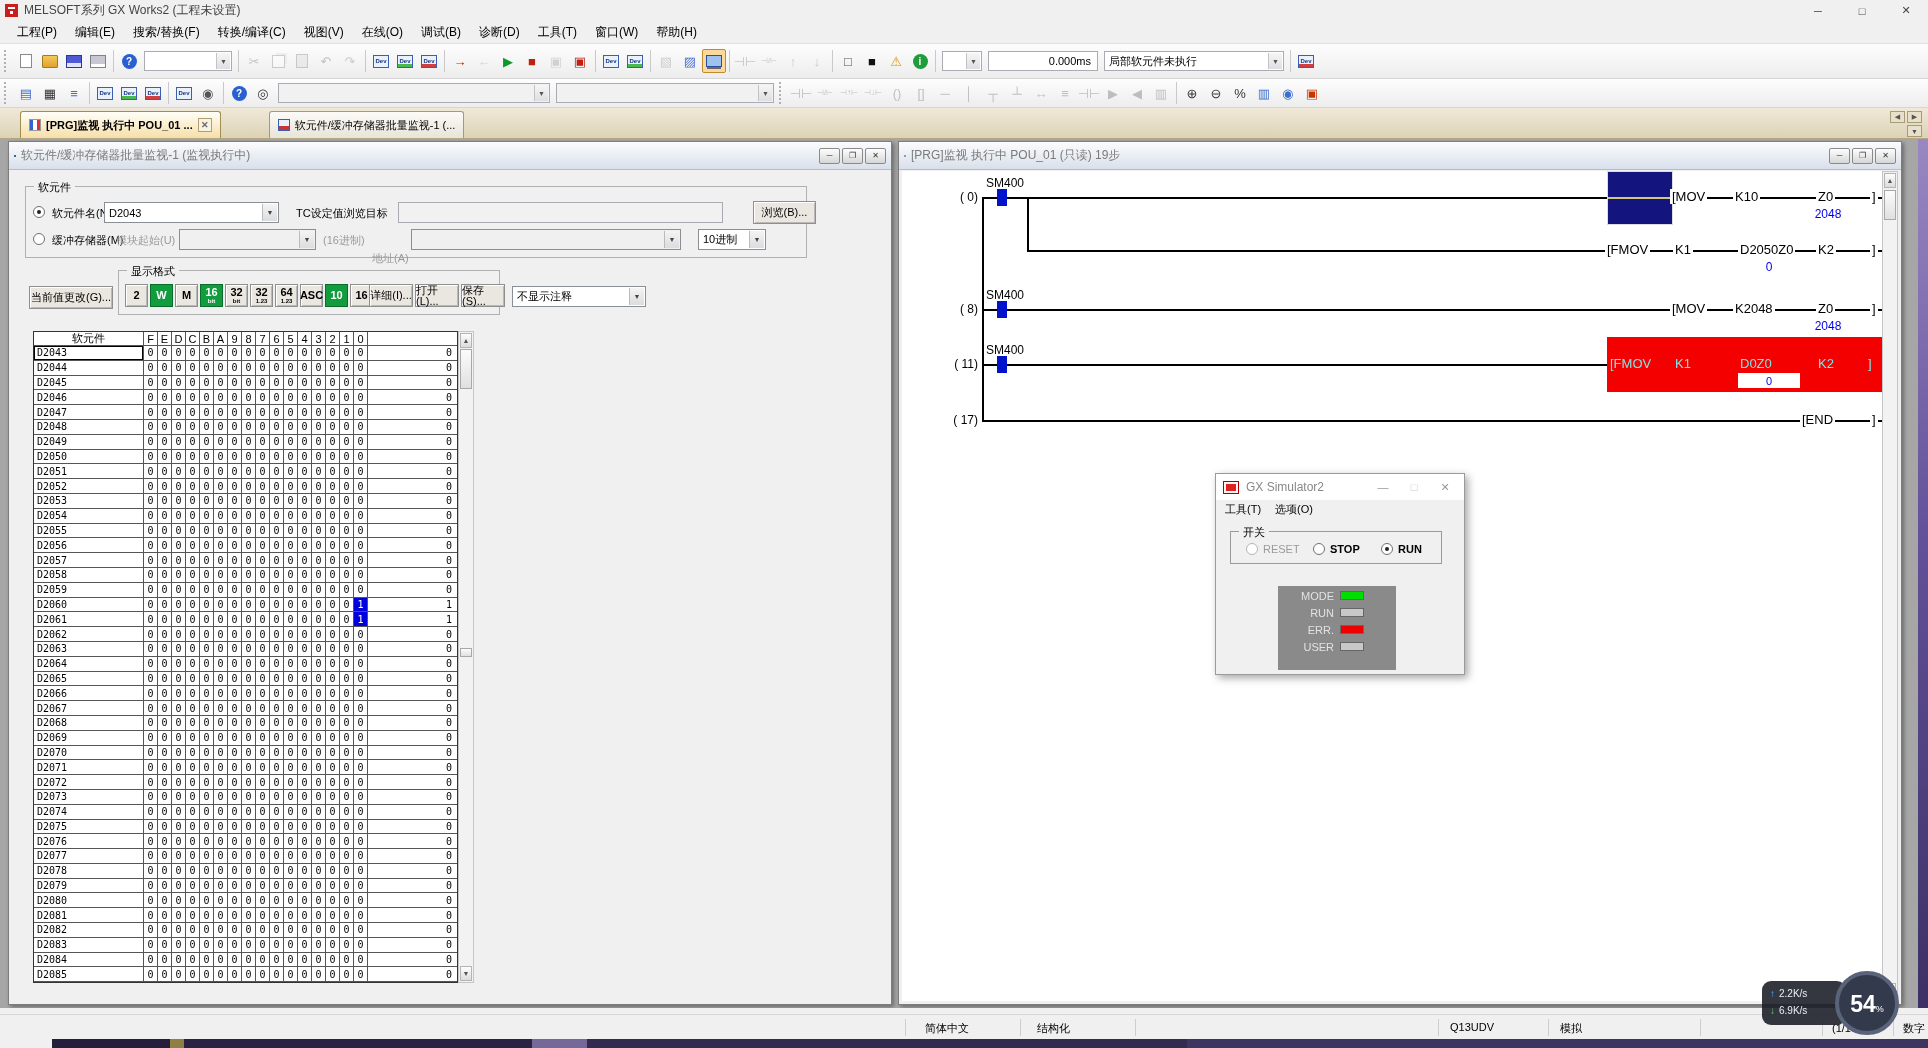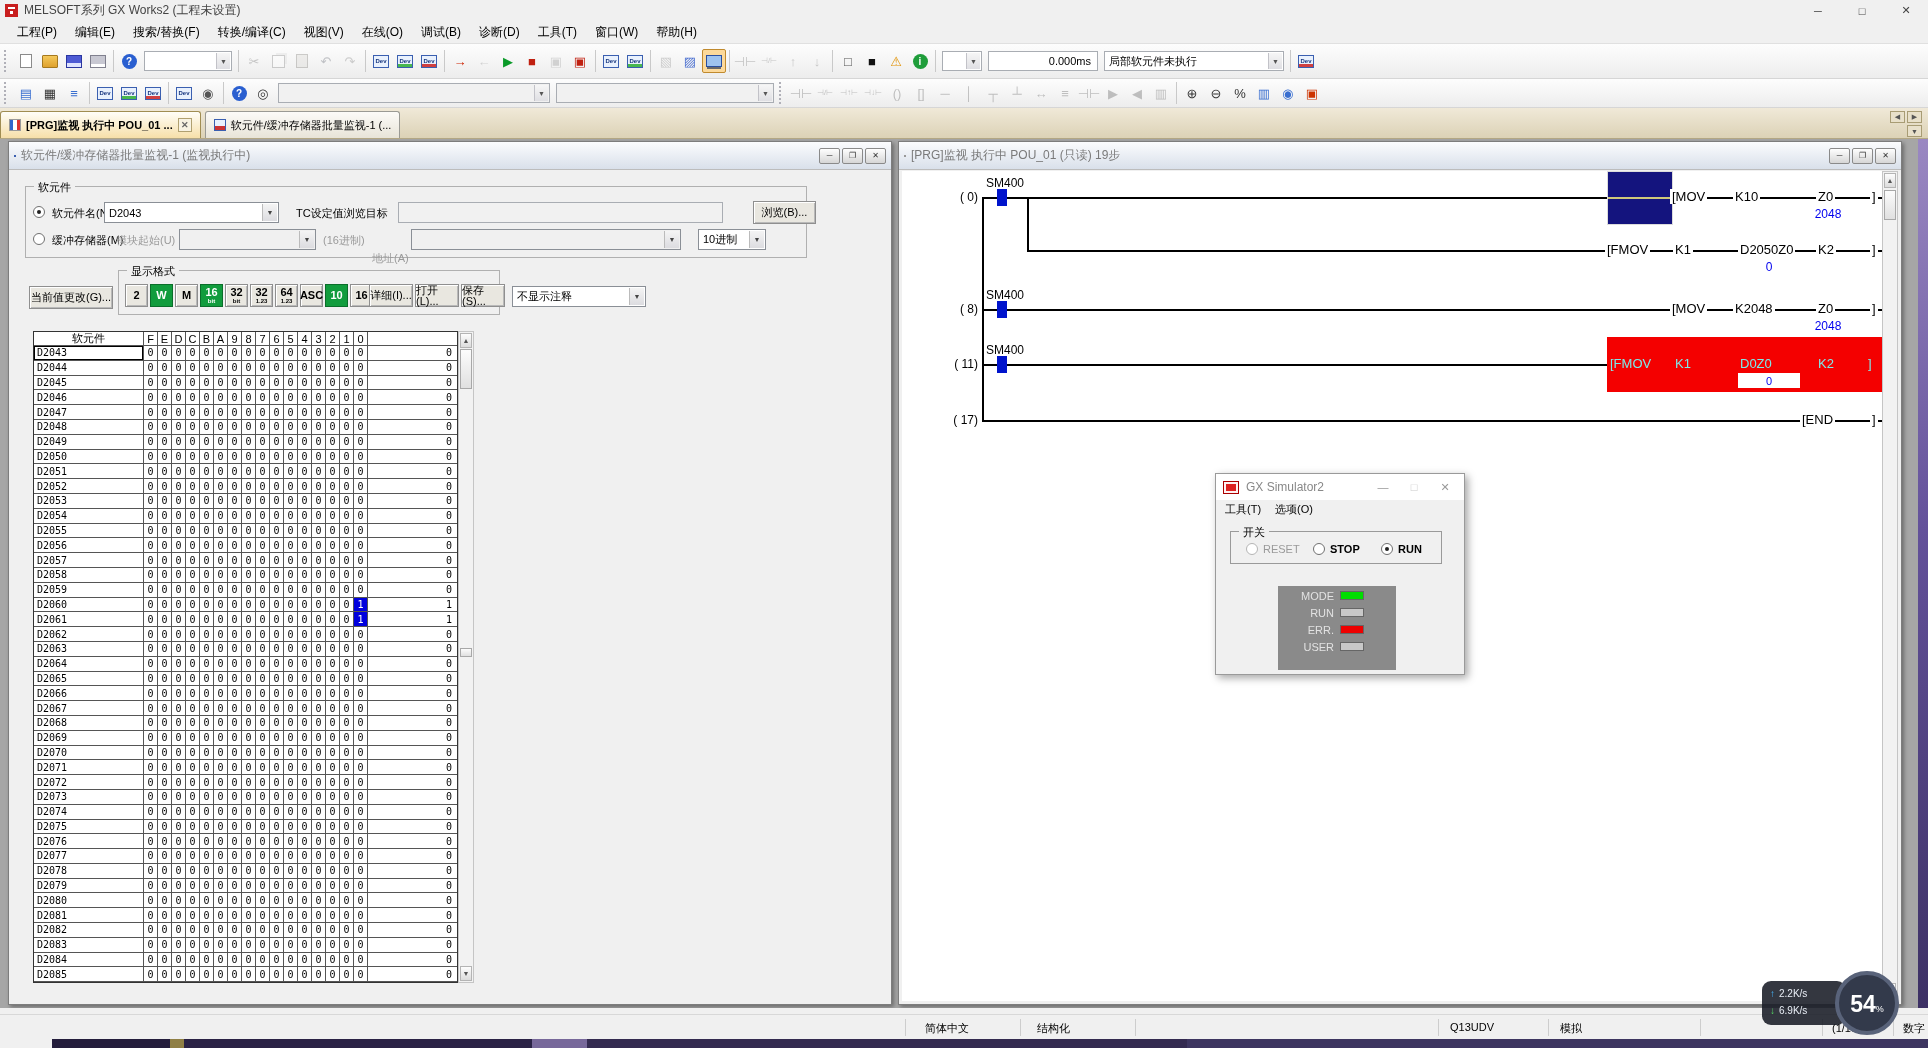--- a/index.html
+++ b/index.html
@@ -37,24 +37,24 @@
   .mi-dev.v2 { box-shadow:inset 0 -3px 0 #49b84f; } .mi-dev.v3 { box-shadow:inset 0 -3px 0 #d04040; }
   .mi-copy { width:13px; height:13px; border:1px solid #888; background:#fff; box-shadow:3px -3px 0 -1px #ddd; }
   .mi-paste { width:12px; height:14px; border:1px solid #997f4a; background:#e8d9ad; }
   .mi-screen { width:16px; height:12px; background:#9ec3ef; border:1px solid #2a4f9e; box-shadow:0 3px 0 -1px #6a6a6a; }
   .tb-combo { background:#fff; border:1px solid #a9adb3; height:20px; position:relative; font-size:11px; display:flex; align-items:center; padding:0 4px; margin:0 3px; }
   .tb-combo.dis { background:#f1f1f1; color:#888; }
   .tb-combo .arr { position:absolute; right:1px; top:1px; bottom:1px; width:14px; background:linear-gradient(#f6f6f6,#dfdfe3); border-left:1px solid #c2c2c8; color:#555; font-size:7px; display:flex; align-items:center; justify-content:center; }
   .tb-field { background:#fff; border:1px solid #a9adb3; height:20px; font-size:11px; display:flex; align-items:center; justify-content:flex-end; padding:0 6px; margin:0 3px; }
 
   
-  .tabbar { height:31px; background:linear-gradient(#f0e9d8,#dcd2b6); border-bottom:1px solid #b3a784; display:flex; align-items:flex-end; position:relative; }
+  .tabbar { height:31px; background:linear-gradient(#f0e9d8,#dcd2b6); border-bottom:1px solid #b3a784; display:flex; align-items:flex-end; padding-left:20px; position:relative; }
   .tab { height:27px; display:flex; align-items:center; gap:5px; padding:0 8px; font-size:11px; border:1px solid #a08d52; border-bottom:none; border-radius:3px 3px 0 0; margin-right:4px; }
   .tab.on { background:linear-gradient(#fffef8,#f6dfa9); font-weight:bold; }
-  .tab.off { background:linear-gradient(#fcfbf8,#e8e4d8); border-color:#9a9a94; }
+  .tab.off { background:linear-gradient(#fcfbf8,#e8e4d8); border-color:#9a9a94;margin-left:44px; }
   .tab .tico { width:12px; height:12px; flex:0 0 12px; }
   .tico-prg { background:#fff; border:1px solid #999; box-shadow:inset -3px 0 0 #d33, inset 3px 0 0 #36c; }
   .tico-dev { background:#e9f1fd; border:1px solid #3a5fb0; box-shadow:inset 0 -4px 0 #c33; }
   .tclose { width:14px; height:14px; border:1px solid #b0a070; background:#f7f2e2; font-size:9px; color:#666; display:flex; align-items:center; justify-content:center; }
   .tabnav { position:absolute; right:4px; top:3px; display:flex; flex-wrap:wrap; width:34px; gap:2px; }
   .tabnav span { width:15px; height:12px; background:#e8e0ca; border:1px solid #a89c74; font-size:7px; color:#555; display:flex; align-items:center; justify-content:center; }
 
   
   .mdi { position:absolute; left:0; top:139px; width:1928px; height:869px; background:#a6a6a6; overflow:hidden; }
   .deskstrip { position:absolute; right:0; top:0; width:10px; height:869px; background:linear-gradient(#9a88c2,#63519a 45%,#3c3064); }

